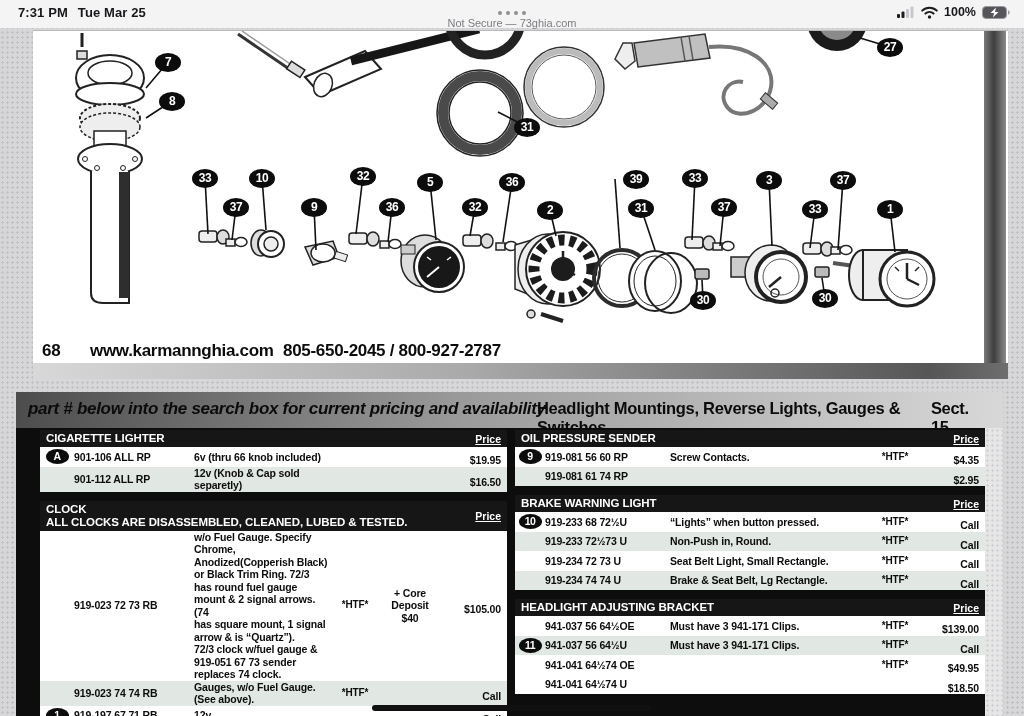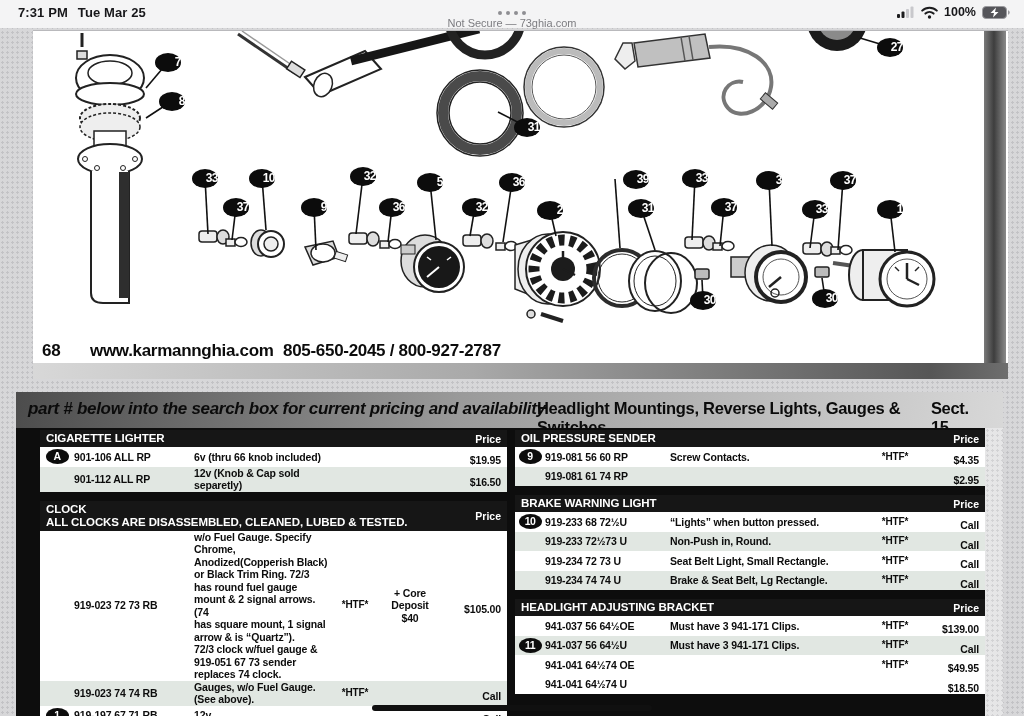--- a/index.html
+++ b/index.html
@@ -29,41 +29,41 @@
   .page-edge{position:absolute;top:0;right:2px;width:22px;height:348px;
     background:linear-gradient(to right,#7a7a7a,#3e3e3e 45%,#8a8a8a);}
   .pg-footer{position:absolute;left:0;top:310px;width:950px;height:24px;color:#0c0c0c;font-weight:700;font-size:17px;letter-spacing:-.3px;padding-left:8px;}
   .pg-footer .num{position:absolute;left:9px;}
   .pg-footer .site{position:absolute;left:57px;}
   .pg-footer .phone{position:absolute;left:250px;}
   .pg-gradbar{position:absolute;left:0;top:332px;width:975px;height:16px;
     background:linear-gradient(to right,#d8d8d8,#a9a9a9 45%,#565656 92%,#6e6e6e);}
 
   .callout{position:absolute;width:26px;height:19px;border-radius:50%;background:#0c0c0c;color:#fff;
-    font-size:12px;font-weight:700;text-align:right;line-height:19px;letter-spacing:-.5px;z-index:6;}
+    font-size:12px;font-weight:700;text-align:center;line-height:19px;letter-spacing:-.5px;z-index:6;}
   #leaders{position:absolute;left:33px;top:30px;z-index:5;pointer-events:none;}
 
   
   .catalog{position:absolute;left:16px;top:392px;width:987px;height:324px;background:#0d0d0d;}
   .band{position:absolute;left:0;top:0;width:987px;height:36px;
     background:linear-gradient(100deg,#4c4c4c,#9a9a9a 45%,#d8d8d8 100%);}
   .band .lh{position:absolute;left:12px;top:7px;font-style:italic;font-weight:700;font-size:17px;color:#0b0b0b;letter-spacing:-.3px;}
   .band .rh{position:absolute;left:521px;top:7px;width:448px;display:flex;justify-content:flex-start;font-weight:700;font-size:16.5px;color:#0b0b0b;letter-spacing:-.3px;}
   .col{position:absolute;top:38px;}
   #left-col{left:24px;width:467px;}
   #right-col{left:499px;width:470px;}
   .right-strip{position:absolute;left:969px;top:36px;width:18px;height:288px;background:#e6e6e7;
     background-image:radial-gradient(#d2d2d4 1px, transparent 1.2px);background-size:5px 5px;}
 
   .ptable{margin-bottom:9px;background:#fff;}
   .thead{display:flex;justify-content:space-between;align-items:center;background:#161616;color:#fff;height:17px;padding:0 6px;}
   .thead.two{height:30px;align-items:center;}
   .t-title{font-weight:700;font-size:11.5px;letter-spacing:-.1px;line-height:1.2;}
   .t-sub{font-weight:700;font-size:11.5px;letter-spacing:-.1px;}
-  .t-price{font-weight:700;font-size:10.5px;}
+  .t-price{font-weight:700;font-size:10.5px;text-decoration:underline;}
   .prow{display:grid;align-items:center;min-height:19px;background:#fff;}
   .ptable.left .prow{grid-template-columns:34px 100px 1fr 40px 70px 62px;}
   .ptable.right .prow{grid-template-columns:30px 105px 1fr 52px 64px;}
   .prow.alt{background:#e1e7e2;}
   .prow.tall{min-height:80px;}
   .cell{font-weight:700;font-size:10.5px;color:#0c0c0c;letter-spacing:-.15px;line-height:12.5px;}
   .c-badge{justify-self:center;}
   .badge{display:inline-block;width:23px;height:15px;border-radius:50%;background:#0c0c0c;color:#fff;
     font-size:10.5px;font-weight:700;text-align:center;line-height:15px;letter-spacing:-.5px;}
   .c-desc{white-space:pre-line;padding-left:20px;padding-right:4px;}

